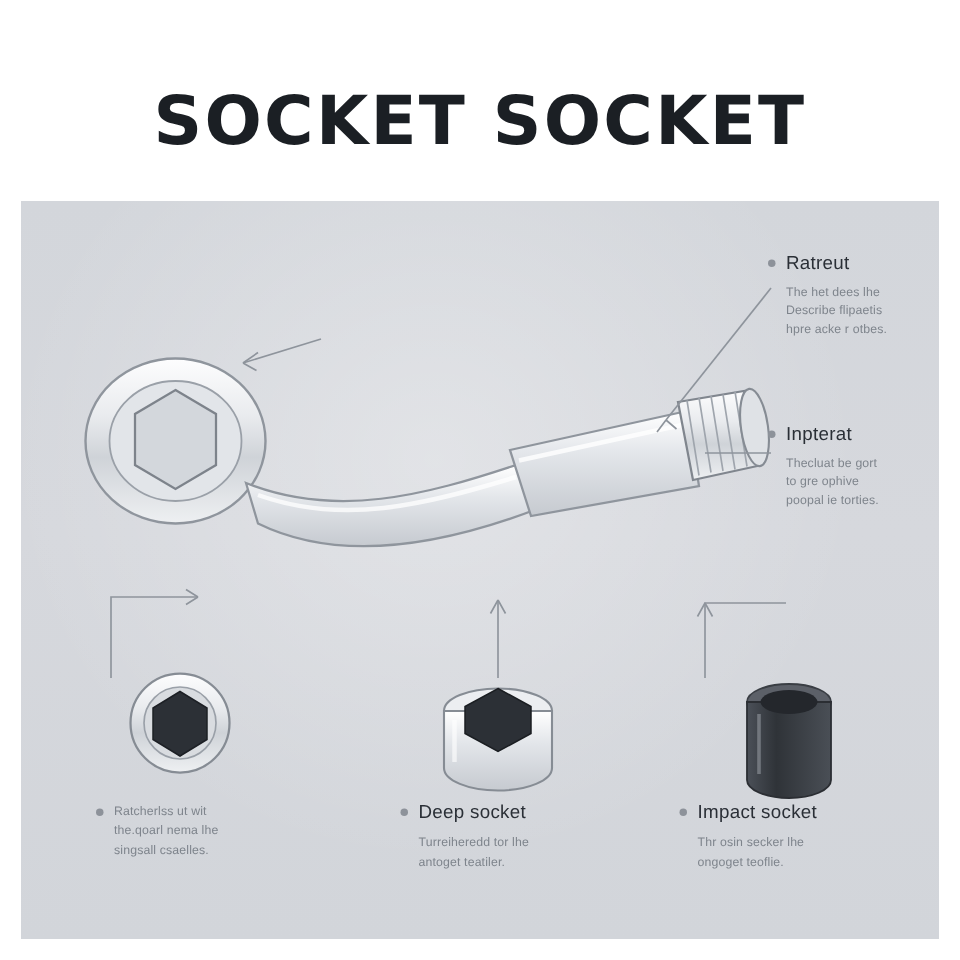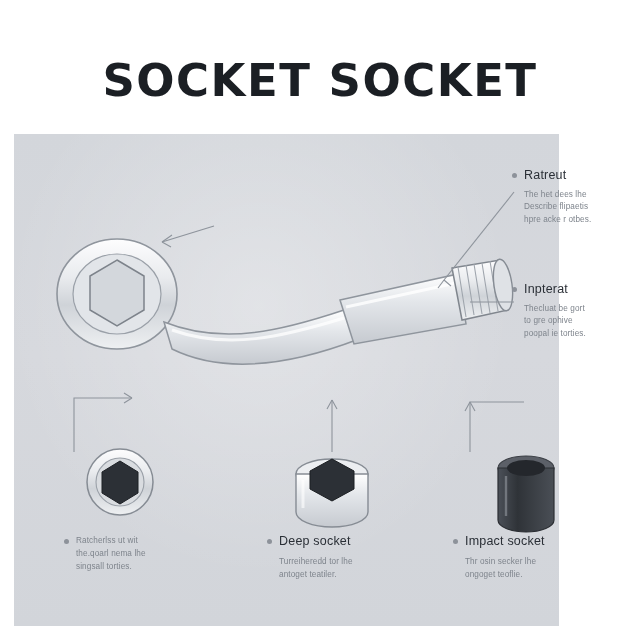--- a/index.html
+++ b/index.html
@@ -40,21 +40,21 @@
     font-size: 45px;
     letter-spacing: 1.5px;
     color: #1b1f24;
     white-space: nowrap;
   }
   
   #panel {
     position: absolute;
     left: 14px;
     top: 134px;
-    width: 545px;
+    width: 612px;
     height: 492px;
     background: linear-gradient(180deg,#d3d6db 0%, #d6d8dd 45%, #d2d5da 100%);
   }
   #panel-inner-shade {
     position: absolute;
     inset: 0;
     background: radial-gradient(ellipse at 45% 35%, rgba(255,255,255,0.30) 0%, rgba(255,255,255,0.0) 60%);
     pointer-events: none;
   }
   svg.layer {
@@ -220,21 +220,21 @@
       <div class="anno-title">Inpterat</div>
       <div class="anno-body" style="white-space:pre-line;">Thecluat be gort
 to gre ophive
 poopal ie torties.</div>
     </div>
 
     <div class="cap" style="left:62px; top:400px;">
       <div class="bullet" style="left:-12px; top:5px;"></div>
       <div class="cap-body" style="white-space:pre-line;">Ratcherlss ut wit
 the.qoarl nema lhe
-singsall torties.</div>
+singsall csaelles.</div>
     </div>
 
     <div class="cap" style="left:265px; top:400px;">
       <div class="bullet" style="left:-12px; top:5px;"></div>
       <div class="cap-title">Deep socket</div>
       <div class="cap-body" style="white-space:pre-line;">Turreiheredd tor lhe
 antoget teatiler.</div>
     </div>
 
     <div class="cap" style="left:451px; top:400px;">

